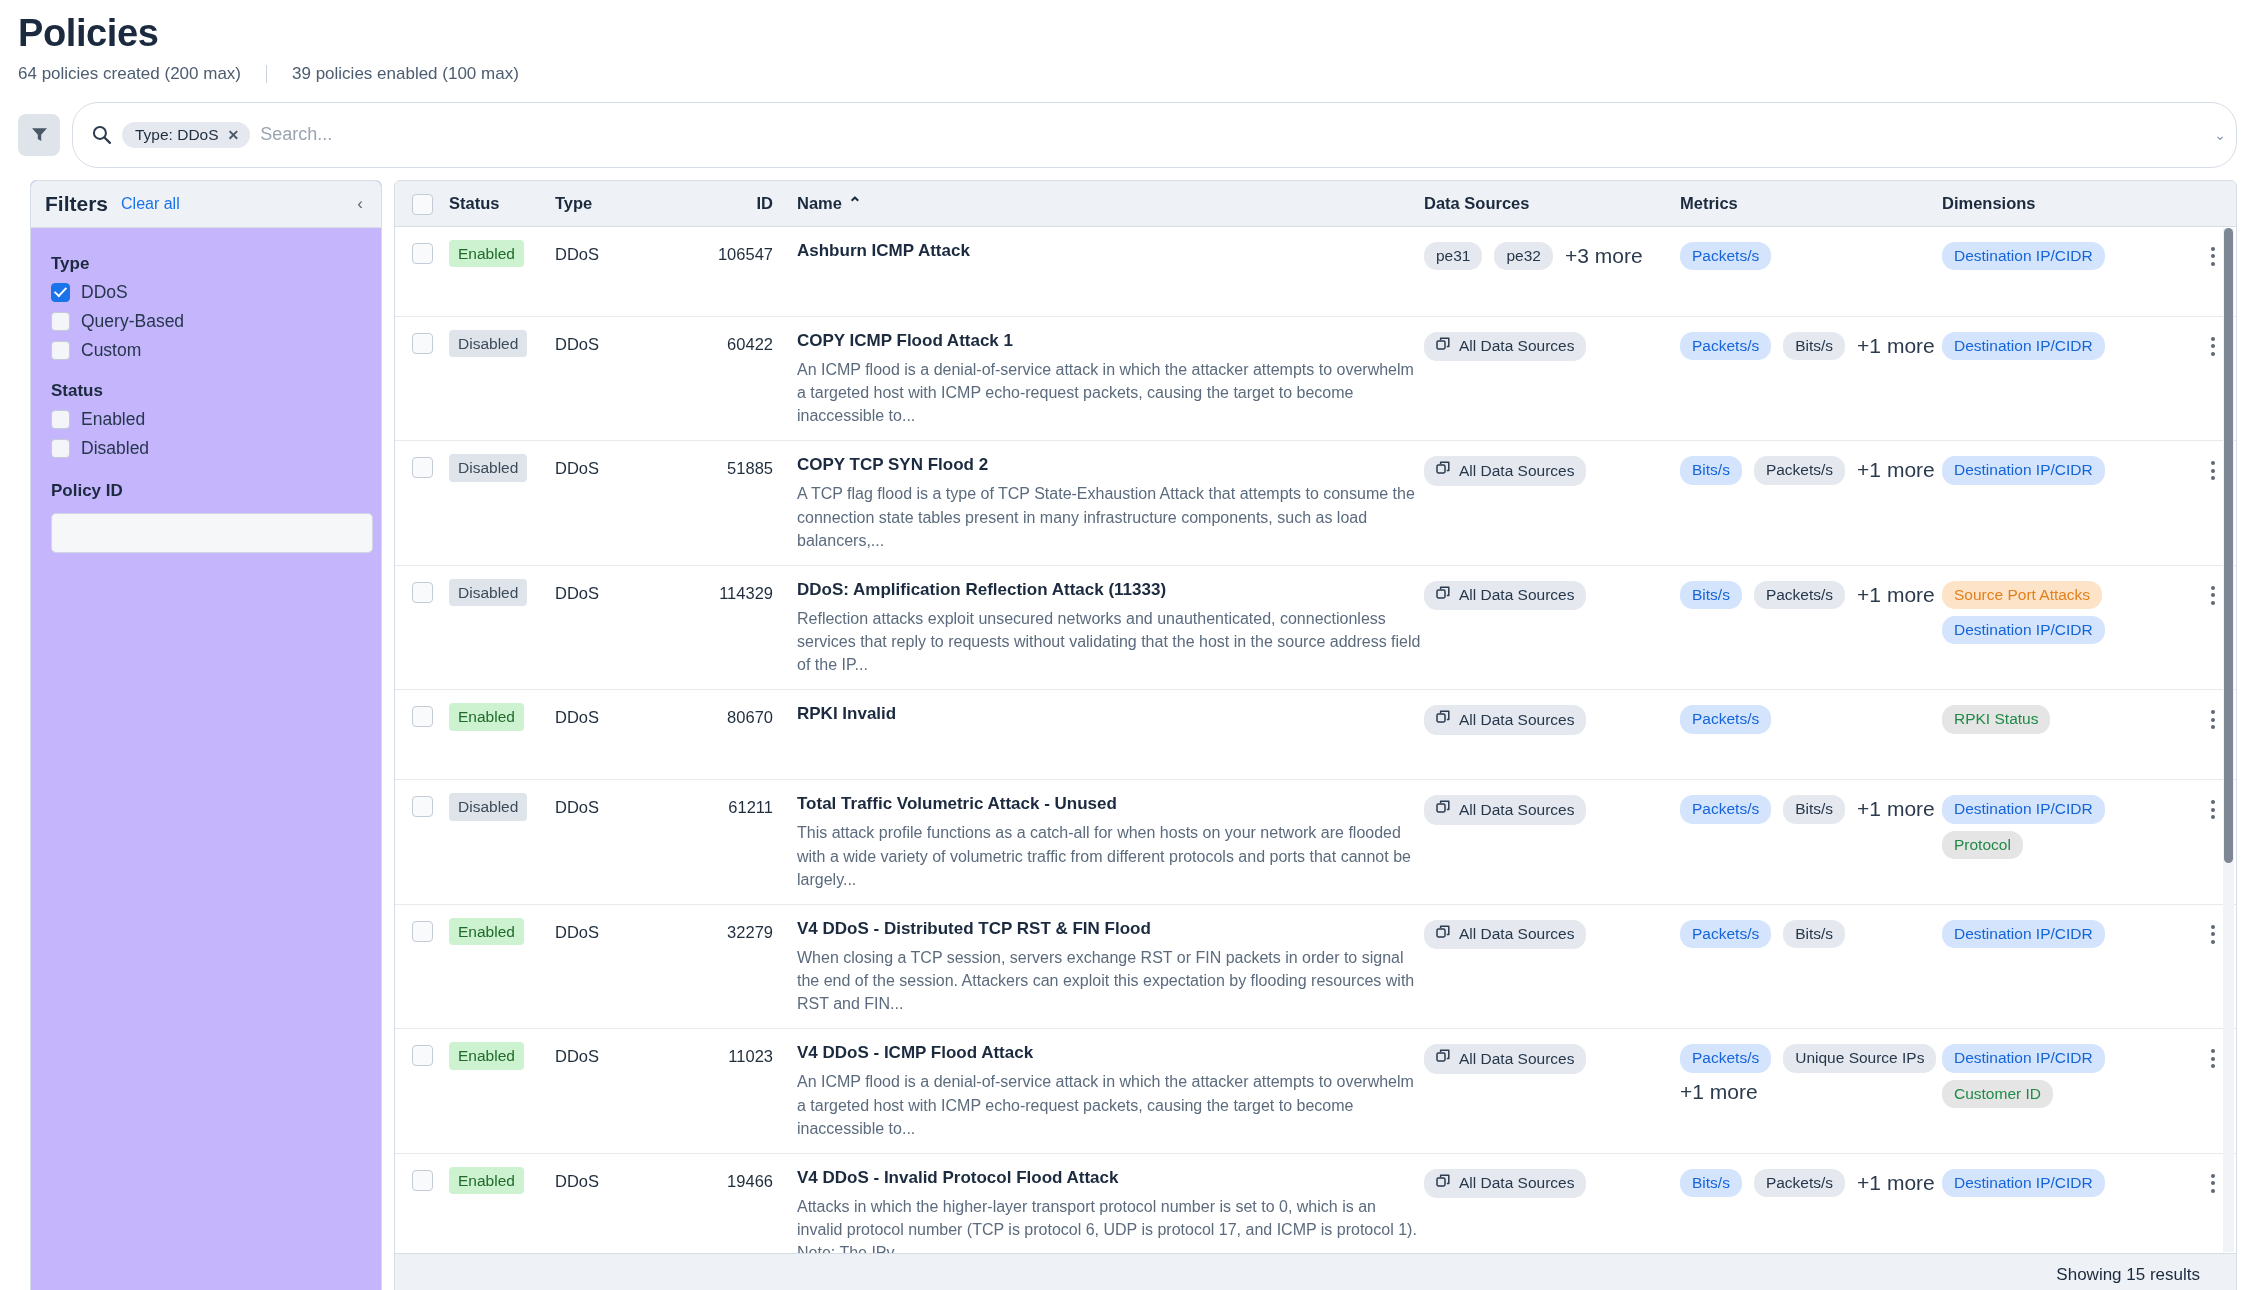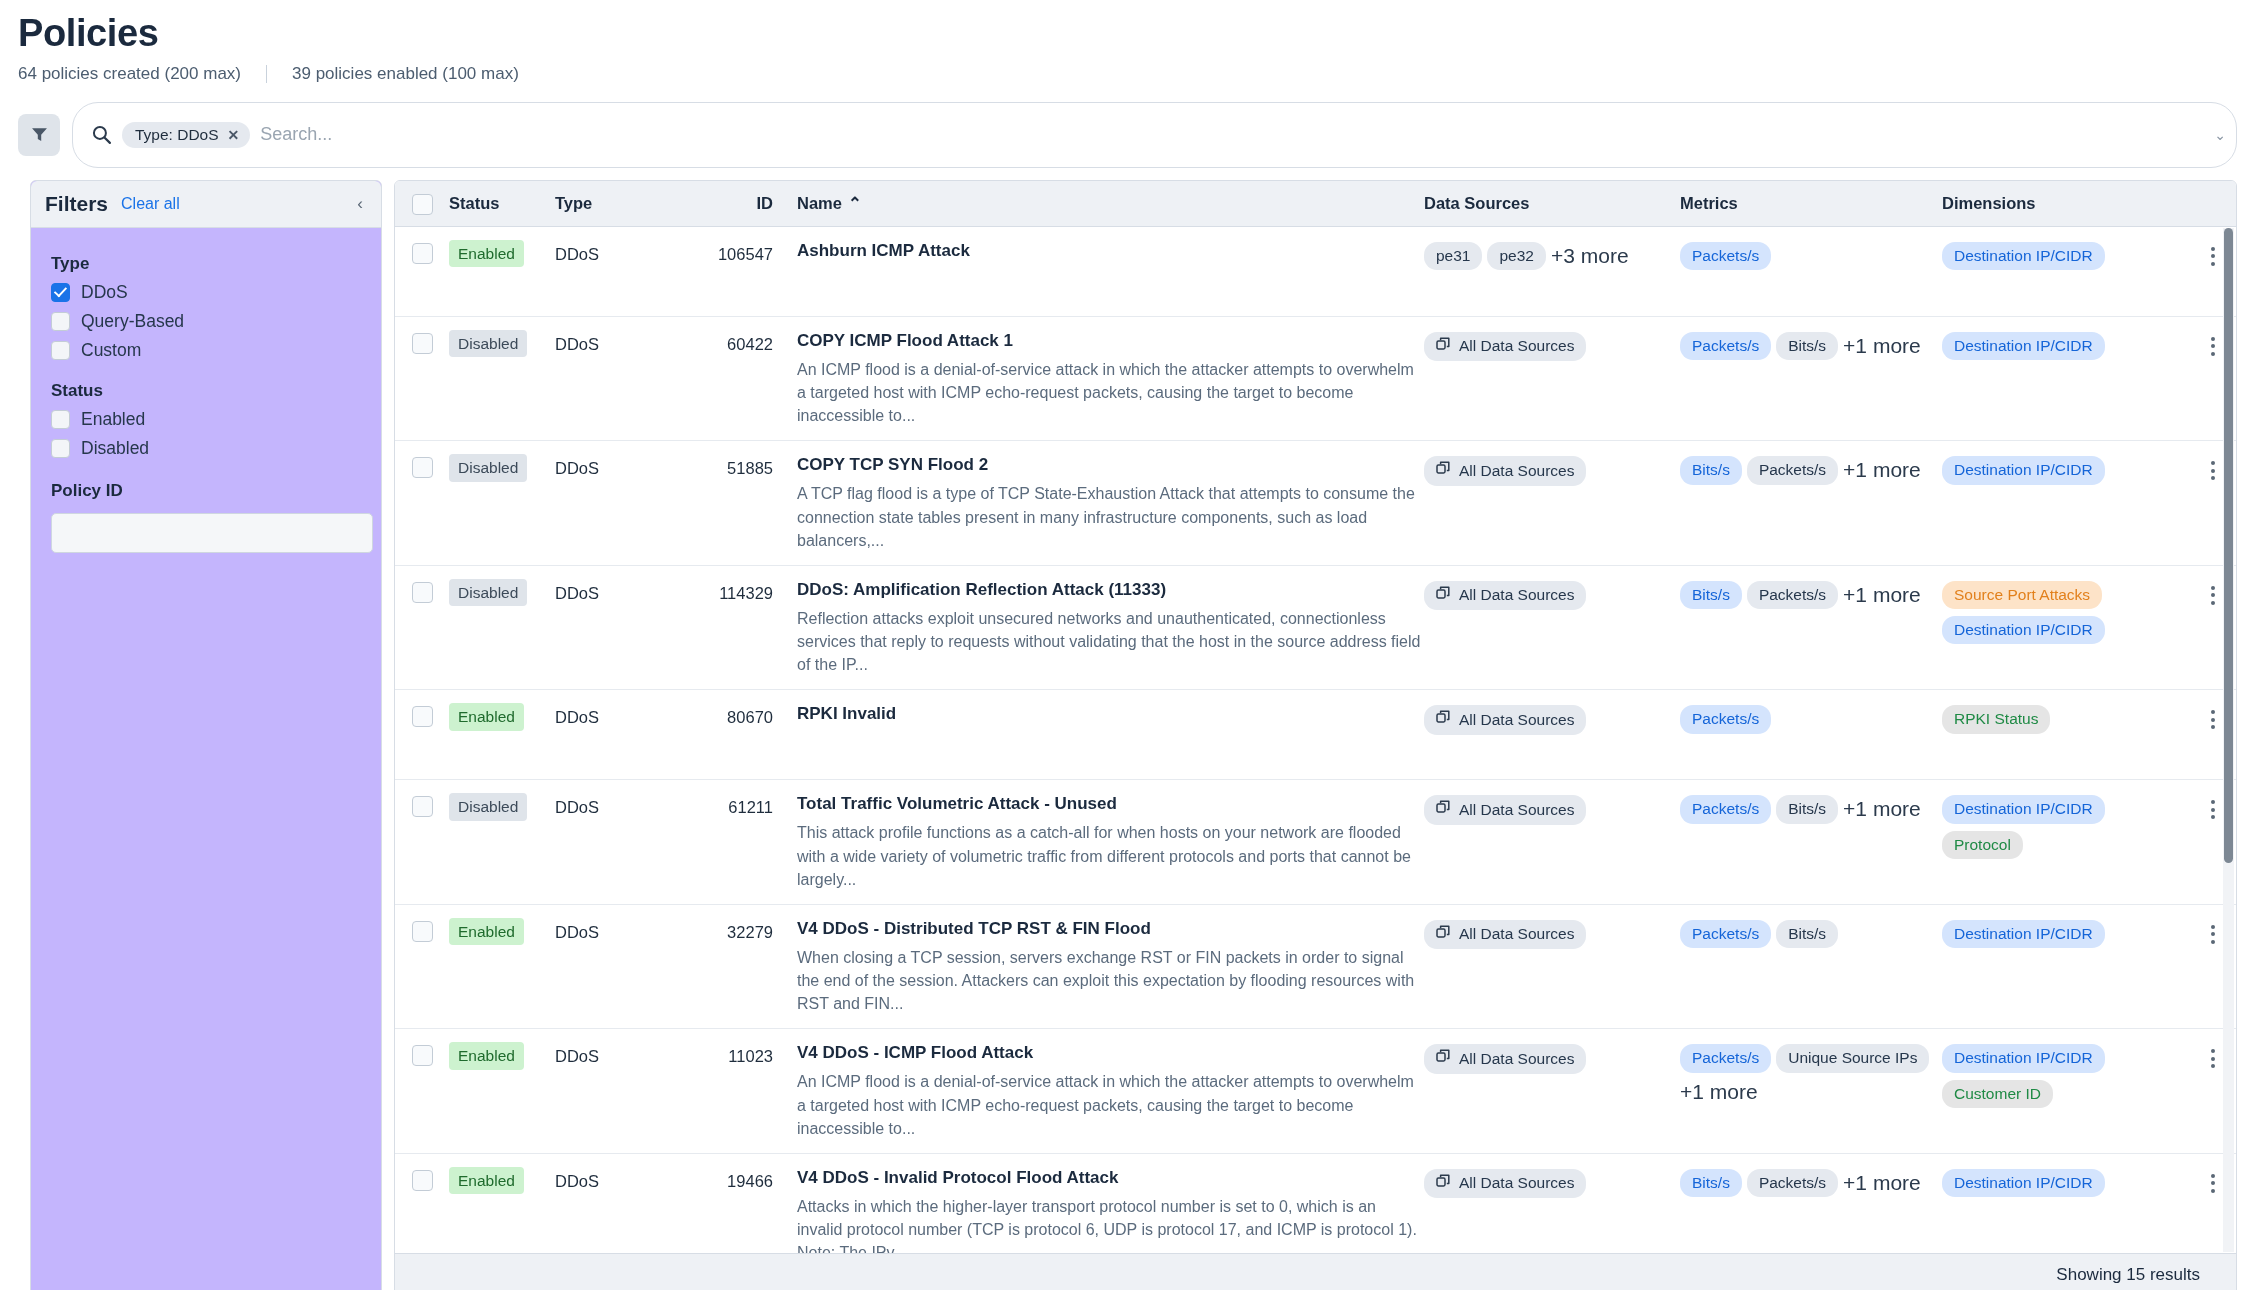--- a/index.html
+++ b/index.html
@@ -143,21 +143,21 @@
   .badge.enabled  { background: #cdf2cf; color: #1f6b2d; }
   .badge.disabled { background: #dfe4ea; color: #3c4a59; }
   .cell-type { font-size: 16.5px; color: #1f2d3d; padding-top: 5px; }
   .cell-id   { font-size: 16.5px; color: #1f2d3d; padding-top: 5px; }
   .pol-name  { font-size: 17px; font-weight: bold; color: #1b2a3e; line-height: 1.35; }
   .pol-desc  {
     font-size: 16px; color: #5b6b7d; line-height: 1.45; margin-top: 5px;
     max-width: 690px;
   }
 
-  .chips { display: flex; flex-wrap: wrap; align-items: center; gap: 7px 5px; padding-top: 2px; }
+  .chips { display: flex; flex-wrap: wrap; align-items: center; gap: 7px 12px; padding-top: 2px; }
   .chip {
     display: inline-flex; align-items: center; gap: 7px;
     border-radius: 13px; padding: 4px 12px; font-size: 15.5px;
     line-height: 1.3; white-space: nowrap;
   }
   .chip.grey  { background: #e5e9ef; color: #26374c; }
   .chip.blue  { background: #d4e4fd; color: #1565d8; }
   .chip.green { background: #e5e5e5; color: #1f8a45; }
   .chip.orange{ background: #fde3c8; color: #e2801c; }
   .more { font-size: 21px; color: #2b3a4c; white-space: nowrap; }

